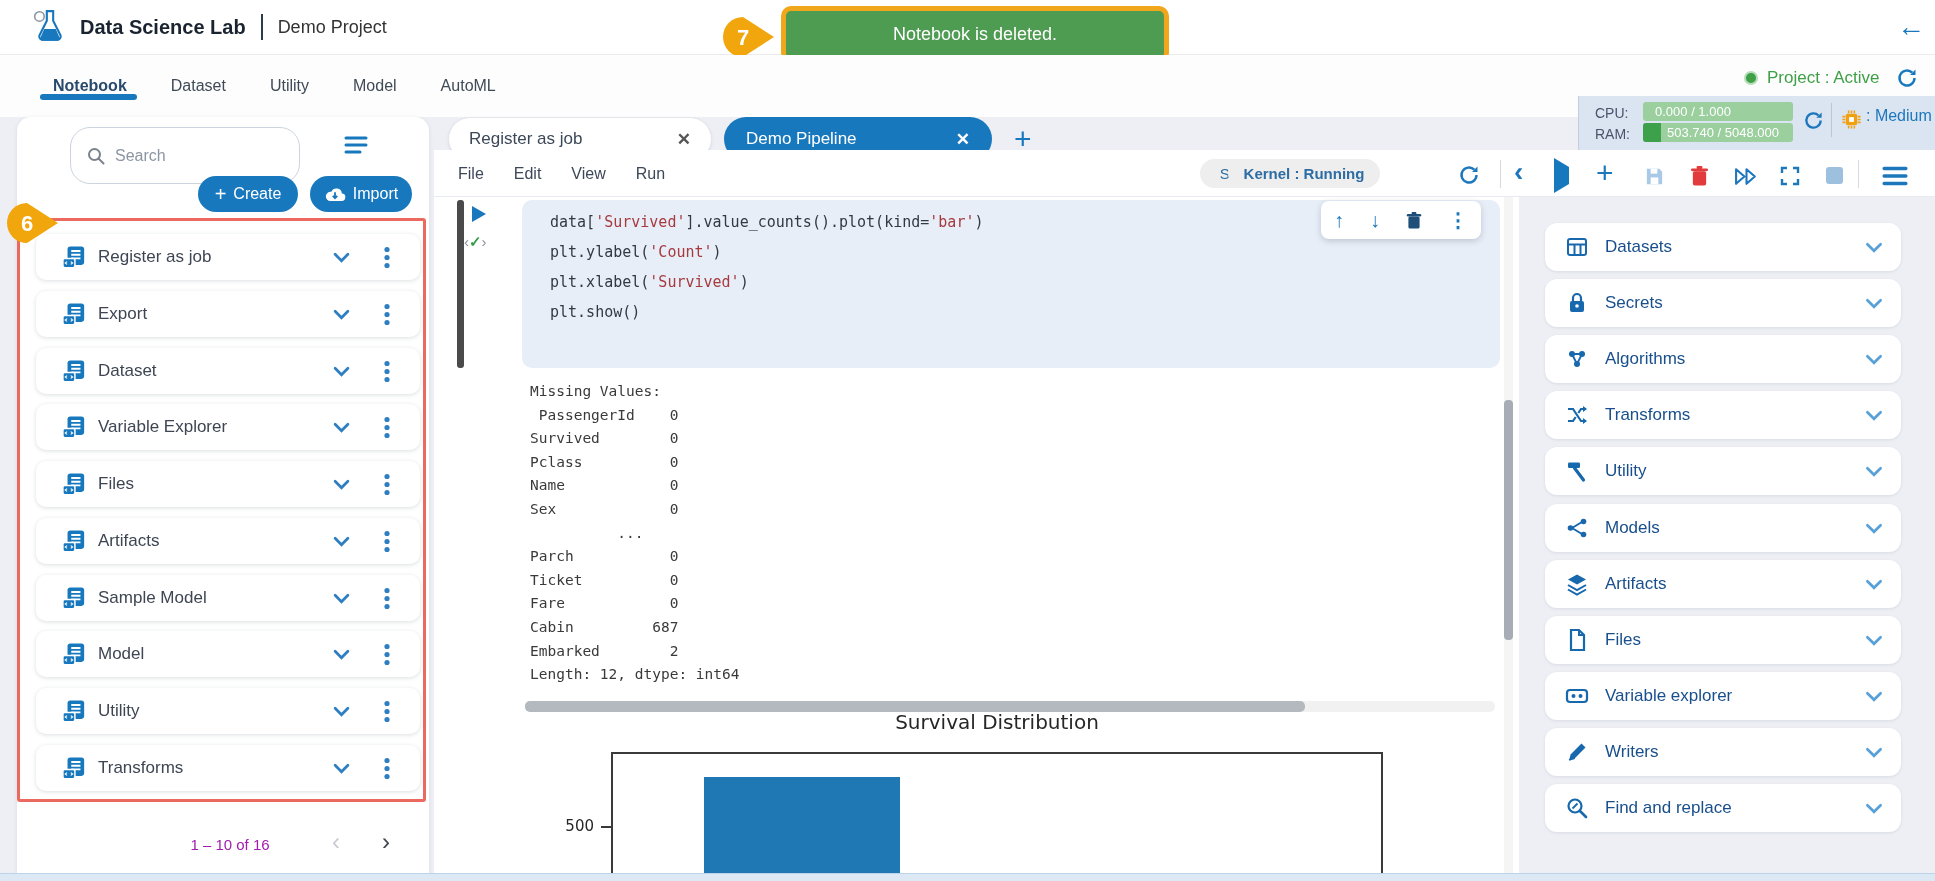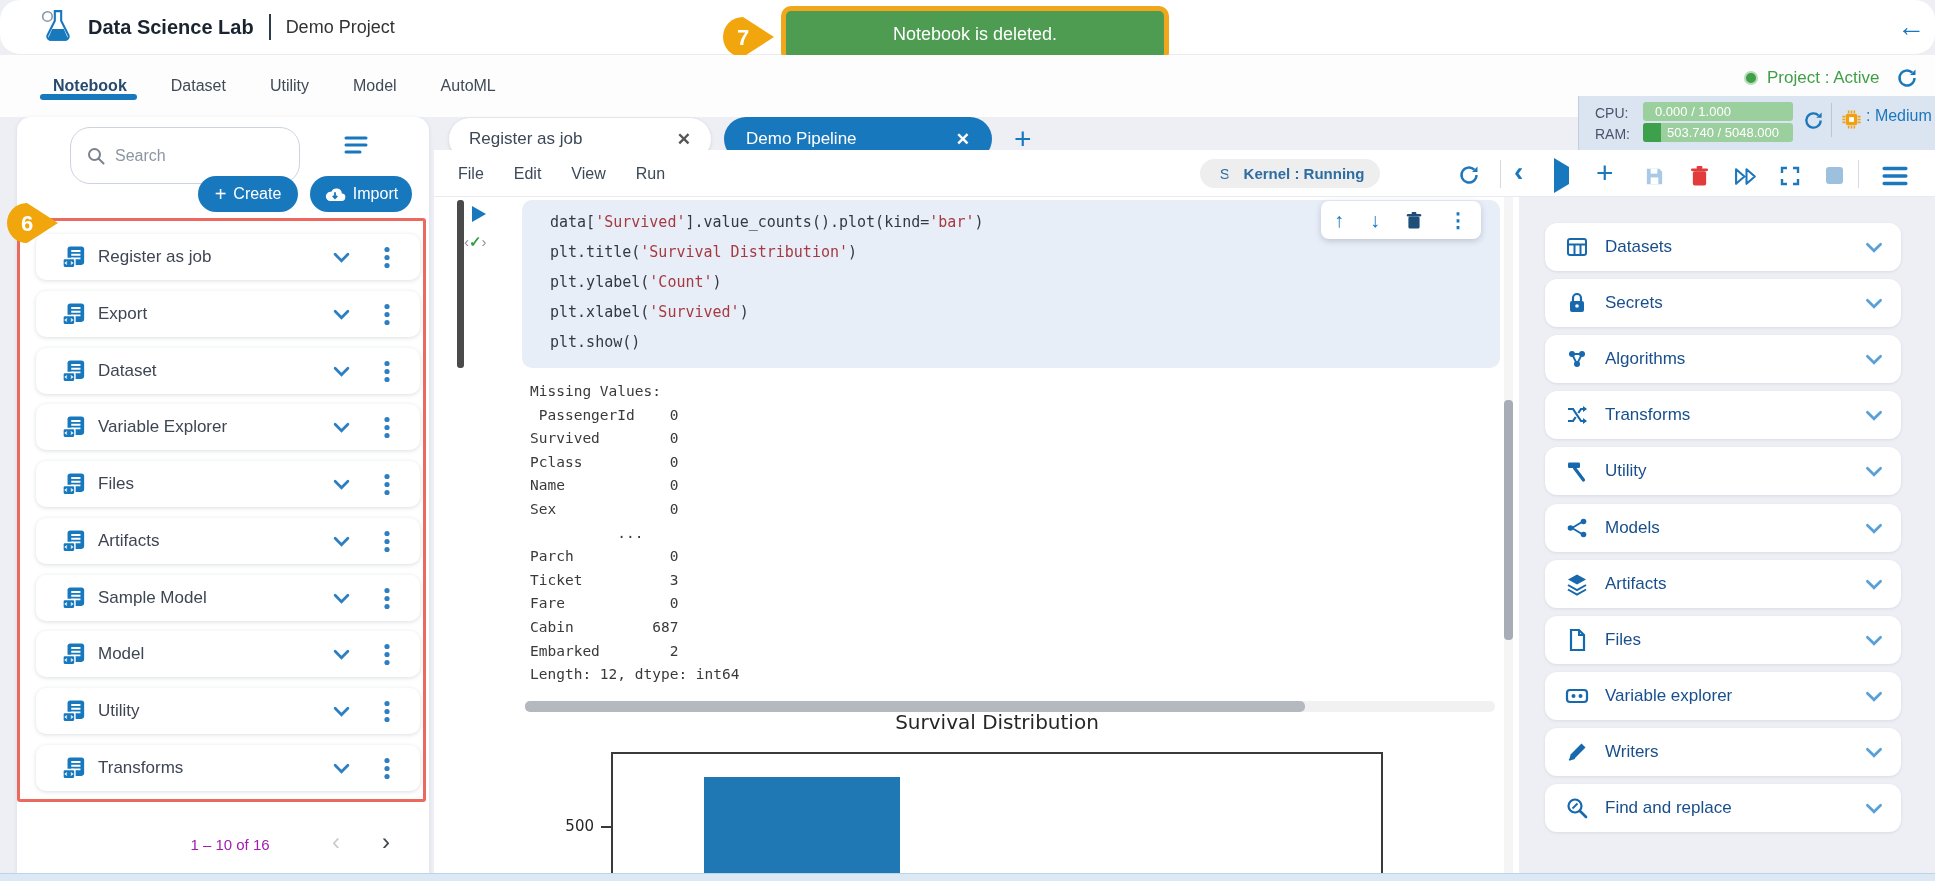--- a/index.html
+++ b/index.html
@@ -98,21 +98,21 @@
   .rp-label { font-size:17px; color:#184f8c; font-weight:500; margin-left:16px; flex:1; }
 
   .bottom-strip { left:0; top:873px; width:1935px; height:8px; background:#dce8f4; border-top:1px solid #bcd4ea; }
   svg { display:block; }
 </style>
 </head>
 <body>
 
 <div id="app">
 
-  <div class="abs header flex" style="padding-left:40px;border-radius:20px;">
+  <div class="abs header flex" style="padding-left:32px;">
     <span style="margin-right:12px;">
       <svg width="36" height="38" viewBox="0 0 34 36">
         <circle cx="7" cy="8" r="4.5" fill="none" stroke="#8a96a3" stroke-width="1.5"></circle>
         <path d="M14 3h6v9l7 14a3 3 0 0 1-3 4H10a3 3 0 0 1-3-4l7-14z" fill="#fff" stroke="#1878be" stroke-width="2"></path>
         <path d="M11.5 20h11l3.5 8a2 2 0 0 1-2 3H10a2 2 0 0 1-2-3z" fill="#1878be"></path>
       </svg>
     </span>
     <span class="brand">Data Science Lab</span>
     <span class="hdr-div"></span>
     <span class="proj">Demo Project</span>
@@ -517,40 +517,39 @@
   <div class="abs nb-area"></div>
   <div class="abs cell"></div>
   <div class="abs cell-bar"></div>
   <span class="abs" style="left:472px; top:206px;">
     <span style="display:block; width:0; height:0; border-left:14px solid #1878be; border-top:8px solid transparent; border-bottom:8px solid transparent;"></span>
   </span>
   <span class="abs" style="left:464px; top:233px; font-size:15px; color:#8a8f98;">‹<span style="color:#2f9e44; font-weight:bold;">✓</span>›</span>
 
   <div class="abs code">
     <div><span>data[</span><span class="str">'Survived'</span><span>].value_counts().plot(kind=</span><span class="str">'bar'</span><span>)</span></div>
-    <div><span>plt.title(</span><span class="str">'Survival Distribution'</span><span>)</span></div>
     <div><span>plt.ylabel(</span><span class="str">'Count'</span><span>)</span></div>
     <div><span>plt.xlabel(</span><span class="str">'Survived'</span><span>)</span></div>
     <div><span>plt.show()</span></div>
   </div>
 
   <div class="abs cell-toolbar">
     <span style="font-size:20px; color:#1c77bc; font-weight:bold;">↑</span>
     <span style="font-size:20px; color:#1c77bc; font-weight:bold;">↓</span>
     <span>
       <svg width="16" height="19" viewBox="0 0 20 22">
           <rect x="3" y="6" width="14" height="15" rx="2" fill="#1f4e79"></rect>
           <rect x="1" y="3" width="18" height="3" rx="1.5" fill="#1f4e79"></rect>
           <rect x="7" y="0.5" width="6" height="3" rx="1" fill="#1f4e79"></rect>
         </svg>
     </span>
     <span style="font-size:20px; color:#1c77bc; font-weight:bold; letter-spacing:0;">⋮</span>
   </div>
 
-  <div class="abs out"><div>Missing Values:</div><div> PassengerId    0</div><div>Survived        0</div><div>Pclass          0</div><div>Name            0</div><div>Sex             0</div><div>          ...</div><div>Parch           0</div><div>Ticket          3</div><div>Fare            0</div><div>Cabin         687</div><div>Embarked        2</div><div>Length: 12, dtype: int64</div></div>
+  <div class="abs out"><div>Missing Values:</div><div> PassengerId    0</div><div>Survived        0</div><div>Pclass          0</div><div>Name            0</div><div>Sex             0</div><div>          ...</div><div>Parch           0</div><div>Ticket          0</div><div>Fare            0</div><div>Cabin         687</div><div>Embarked        2</div><div>Length: 12, dtype: int64</div></div>
 
   <div class="abs hscroll-track"></div>
   <div class="abs hscroll-thumb"></div>
 
   <div class="abs chart-title">Survival Distribution</div>
   <div class="abs plot-box"></div>
   <div class="abs bar"></div>
   <div class="abs ytick-lbl">500</div>
   <div class="abs ytick-mark"></div>
 

